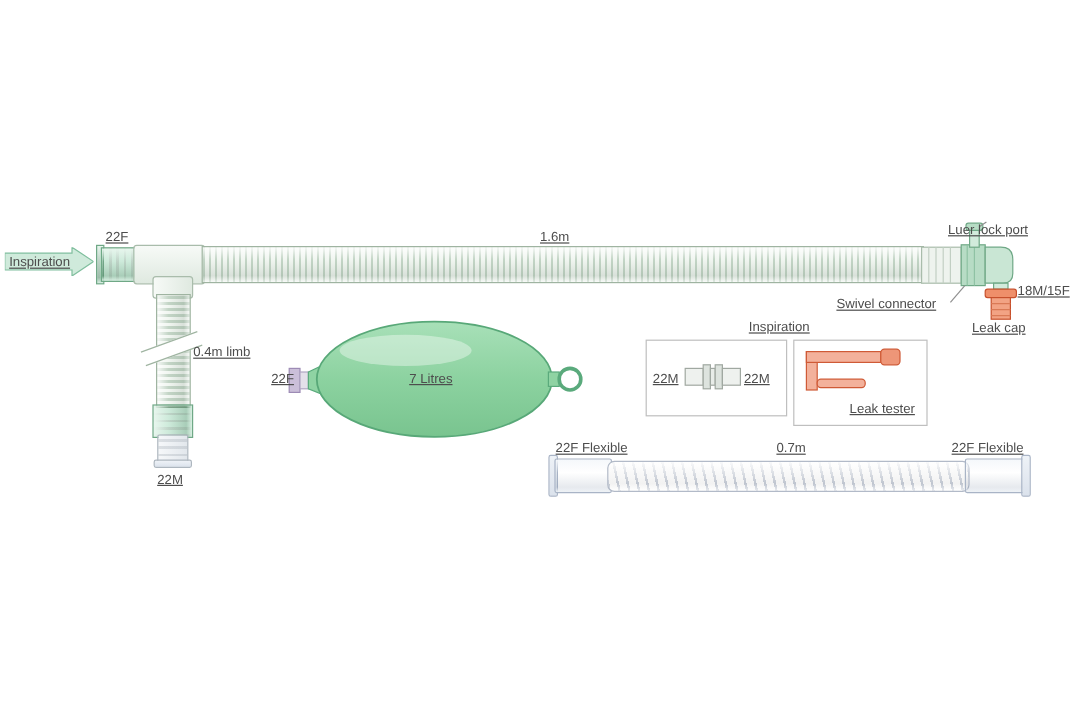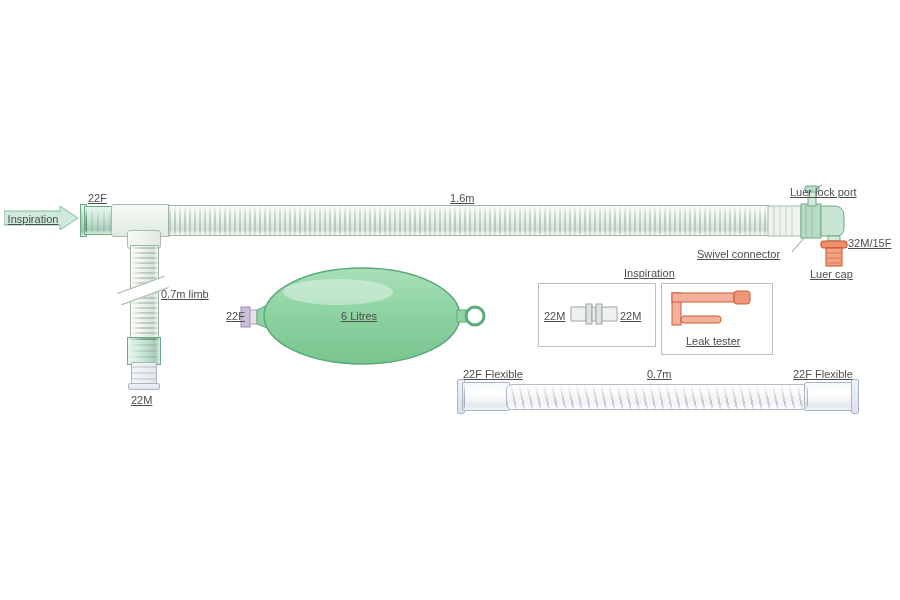--- a/index.html
+++ b/index.html
@@ -82,26 +82,26 @@
     <path d="M63,26 H76 Q86,26 86,36 V48 Q86,56 78,56 H63 Z" fill="#c9e6d4" stroke="#6fa886"></path>
     <rect x="70" y="56" width="12" height="5" fill="#d2ebdc" stroke="#6fa886"></rect>
     <rect x="63" y="61" width="26" height="7" rx="2" fill="#ef8f6a" stroke="#c7502c"></rect>
     <rect x="68" y="68" width="16" height="18" fill="#f2a384" stroke="#c7502c"></rect>
     <path d="M68,73 H84 M68,78 H84 M68,83 H84" stroke="#d97a56" fill="none"></path>
     <line x1="34" y1="72" x2="46" y2="58" stroke="#8f8f8f" stroke-width="1"></line>
     <line x1="58" y1="9" x2="64" y2="5" stroke="#8f8f8f" stroke-width="1"></line>
   </svg>
   <span class="label" style="left:790px;top:186px">Luer lock port</span>
   <span class="label" style="left:697px;top:248px">Swivel connector</span>
-  <span class="label" style="left:848px;top:237px">32M/15F</span>
-  <span class="label" style="left:810px;top:268px">Luer cap</span>
+  <span class="label" style="left:848px;top:237px">18M/15F</span>
+  <span class="label" style="left:810px;top:268px">Leak cap</span>
 
   <div class="tube-v" style="left:130px;top:245px;width:27px;height:93px"></div>
   <div class="cut" style="left:118px;top:284px;width:50px;height:11px"></div>
-  <span class="label" style="left:161px;top:288px">0.7m limb</span>
+  <span class="label" style="left:161px;top:288px">0.4m limb</span>
   <div class="green-v" style="left:127px;top:337px;width:32px;height:26px"></div>
   <div class="clear-v" style="left:131px;top:362px;width:24px;height:23px"></div>
   <div class="flex-flange" style="left:128px;top:383px;width:30px;height:5px;border-color:#adb6bf"></div>
   <span class="label" style="left:131px;top:394px">22M</span>
 
   <svg style="left:238px;top:264px" width="252" height="104" viewBox="0 0 252 104">
     <defs>
       <linearGradient id="bagGrad" x1="0" y1="0" x2="0" y2="1">
         <stop offset="0" stop-color="#a8e0b8"></stop>
         <stop offset="0.5" stop-color="#8cd2a0"></stop>
@@ -110,21 +110,21 @@
     </defs>
     <rect x="3" y="43" width="9" height="20" fill="#cbbfd9" stroke="#9d8bb5"></rect>
     <rect x="12" y="46" width="7" height="14" fill="#e4e0ea" stroke="#b0a6c2"></rect>
     <path d="M19,46 L44,34 L44,70 L19,60 Z" fill="#8fd3a3" stroke="#5aaa7c"></path>
     <ellipse cx="124" cy="52" rx="98" ry="48" fill="url(#bagGrad)" stroke="#58a878" stroke-width="1.5"></ellipse>
     <ellipse cx="100" cy="28" rx="55" ry="13" fill="rgba(255,255,255,0.38)"></ellipse>
     <rect x="219" y="46" width="9" height="12" fill="#8fd3a3" stroke="#5aaa7c"></rect>
     <circle cx="237" cy="52" r="9" fill="none" stroke="#5aaa7c" stroke-width="3"></circle>
   </svg>
   <span class="label" style="left:226px;top:310px">22F</span>
-  <span class="label" style="left:341px;top:310px">6 Litres</span>
+  <span class="label" style="left:341px;top:310px">7 Litres</span>
 
   <span class="label" style="left:624px;top:267px">Inspiration</span>
 
   <div class="acc-box" style="left:538px;top:283px;width:116px;height:62px"></div>
   <span class="label" style="left:544px;top:310px">22M</span>
   <svg style="left:570px;top:300px" width="48" height="28" viewBox="0 0 48 28">
     <rect x="1" y="7" width="15" height="14" fill="#eef1ee" stroke="#a0a8a1"></rect>
     <rect x="16" y="4" width="6" height="20" fill="#dde3de" stroke="#a0a8a1"></rect>
     <rect x="22" y="7" width="4" height="14" fill="#e8ece8" stroke="#a0a8a1"></rect>
     <rect x="26" y="4" width="6" height="20" fill="#dde3de" stroke="#a0a8a1"></rect>
@@ -132,21 +132,21 @@
   </svg>
   <span class="label" style="left:620px;top:310px">22M</span>
 
   <div class="acc-box" style="left:661px;top:283px;width:110px;height:70px"></div>
   <svg style="left:667px;top:289px" width="98" height="42" viewBox="0 0 98 42">
     <rect x="5" y="4" width="9" height="32" fill="#f3b19b" stroke="#cf5a36"></rect>
     <rect x="5" y="4" width="62" height="9" fill="#f3b19b" stroke="#cf5a36"></rect>
     <rect x="67" y="2" width="16" height="13" rx="3" fill="#ee9678" stroke="#cf5a36"></rect>
     <rect x="14" y="27" width="40" height="7" rx="3" fill="#f3b19b" stroke="#cf5a36"></rect>
   </svg>
-  <span class="label" style="left:686px;top:335px">Leak tester</span>
+  <span class="label" style="left:708px;top:335px">Leak tester</span>
 
   <span class="label" style="left:463px;top:368px">22F Flexible</span>
   <span class="label" style="left:647px;top:368px">0.7m</span>
   <span class="label" style="left:793px;top:368px">22F Flexible</span>
 
   <div class="flex-flange" style="left:457px;top:379px;width:6px;height:33px"></div>
   <div class="flex-conn" style="left:462px;top:382px;width:46px;height:27px"></div>
   <div class="coil" style="left:506px;top:384px;width:300px;height:24px"></div>
   <div class="flex-conn" style="left:804px;top:382px;width:48px;height:27px"></div>
   <div class="flex-flange" style="left:851px;top:379px;width:6px;height:33px"></div>

